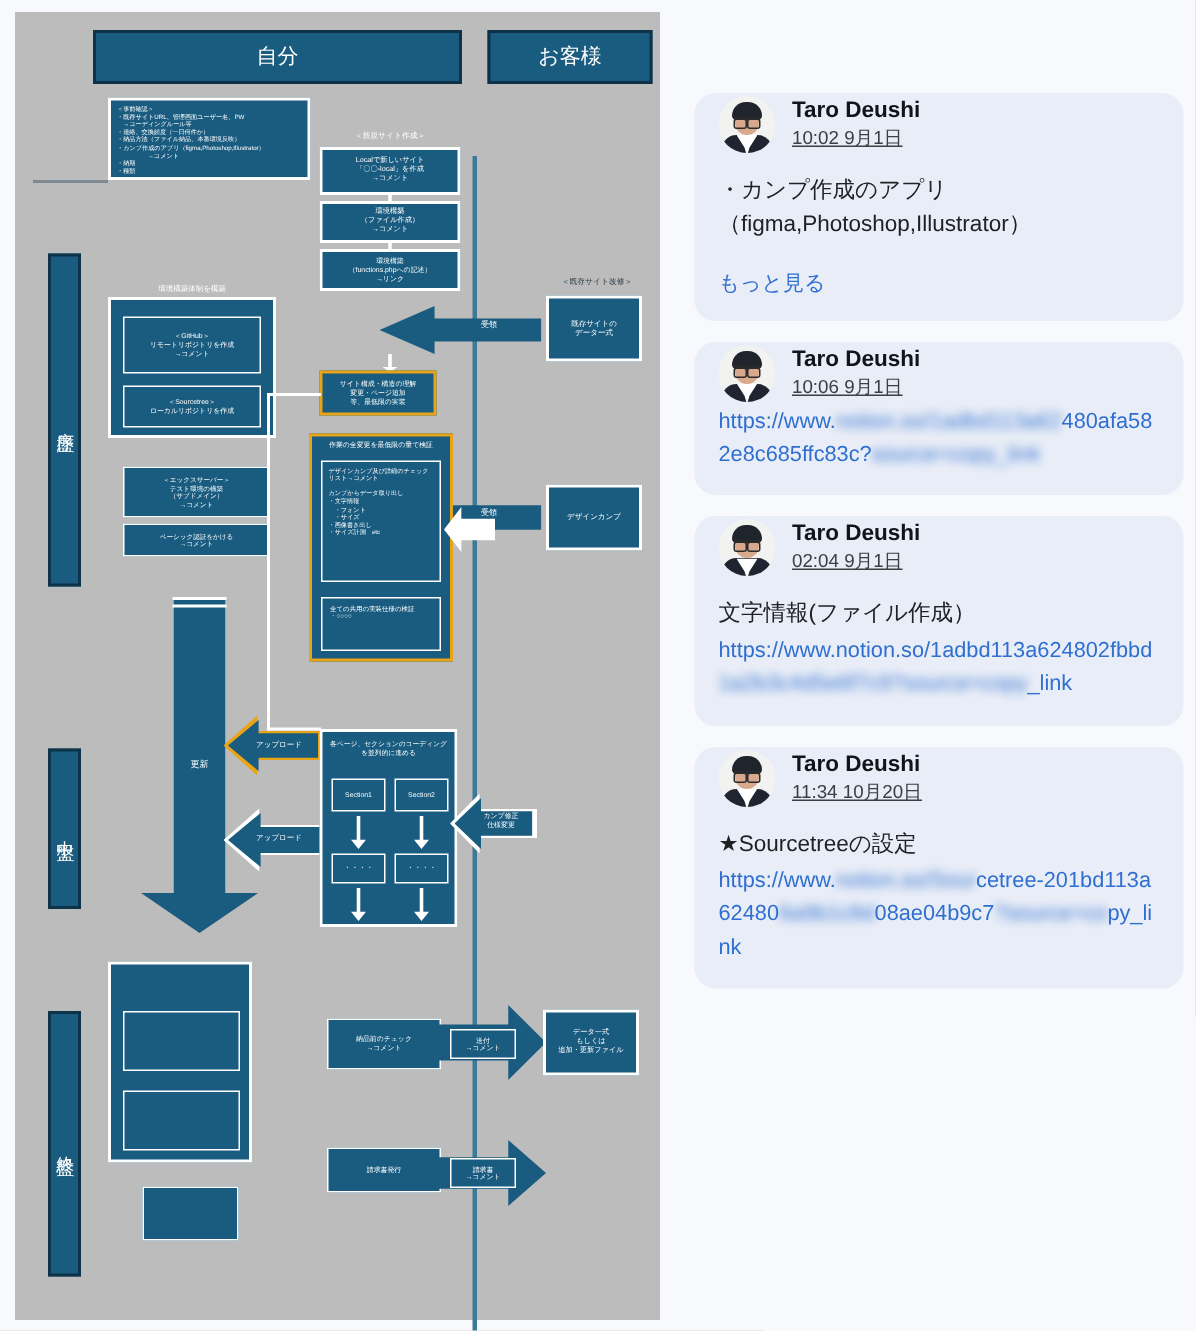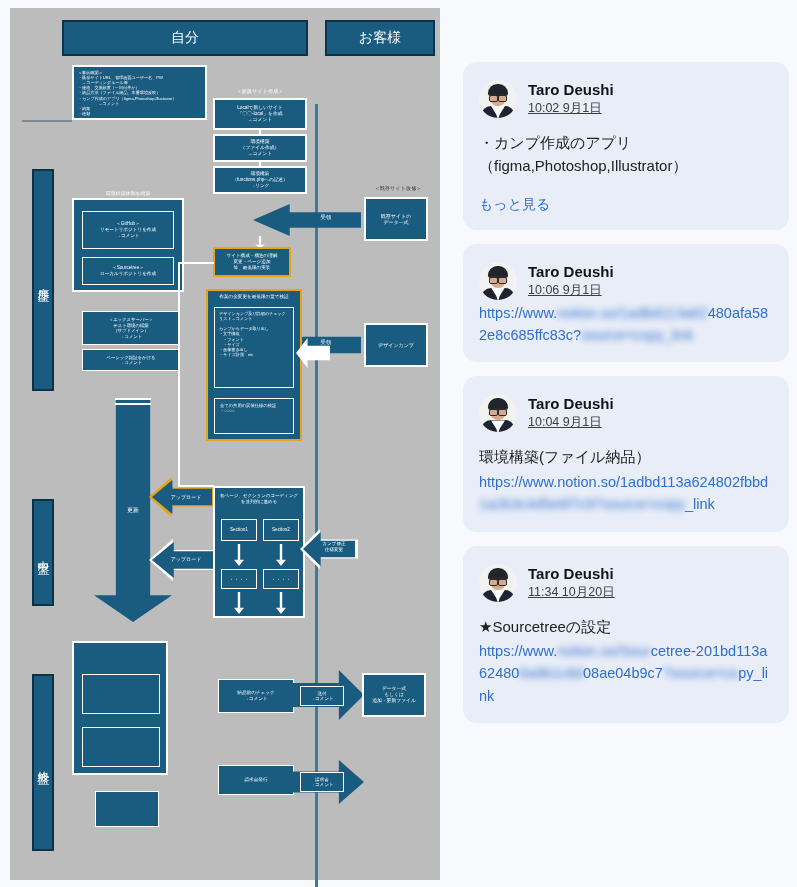--- a/index.html
+++ b/index.html
@@ -113,21 +113,21 @@
 
   
   #chat-pane {
     position: absolute; left: 455px; top: 0;
     width: 342px; height: 887px;
     padding: 0 8px;
   }
   .msg-card {
     background: #e8edf7;
     border-radius: 14px;
-    padding: 18px 16px 16px 16px;
+    padding: 2px 16px 16px 16px;
     margin-bottom: 14px;
   }
   .msg-head { display: flex; align-items: center; gap: 11px; }
   .avatar {
     width: 38px; height: 38px; border-radius: 50%;
     background: #f2f2f0;
     position: relative; overflow: hidden; flex: 0 0 38px;
   }
   .av-hair { position:absolute; left:9px; top:4px; width:20px; height:12px;
              background:#20242c; border-radius:10px 10px 3px 3px; }
@@ -340,24 +340,24 @@
       <div class="msg-head">
         <div class="avatar">
           <div class="av-body"></div>
             <div class="av-shirt"></div>
           <div class="av-face"></div>
             <div class="av-hair"></div>
             <div class="av-gl"></div>
         </div>
         <div class="msg-meta">
           <div class="msg-name">Taro Deushi</div>
-          <div class="msg-time">10:04 9月1日</div>
+          <div class="msg-time">02:04 9月1日</div>
         </div>
       </div>
-      <div class="msg-body">環境構築(ファイル納品）</div>
+      <div class="msg-body">文字情報(ファイル作成）</div>
       <a class="msg-link" href="#" style="margin-top:2px;">
         <span>https://www.notion.so/1adbd113a62</span><span>4802fbbd</span><span class="redact">1a2b3c4d5e6f7c9?</span><span class="redact">source=copy</span><span>_link</span>
       </a>
     </div>
 
     <div class="msg-card">
       <div class="msg-head">
         <div class="avatar">
           <div class="av-body"></div>
             <div class="av-shirt"></div>

